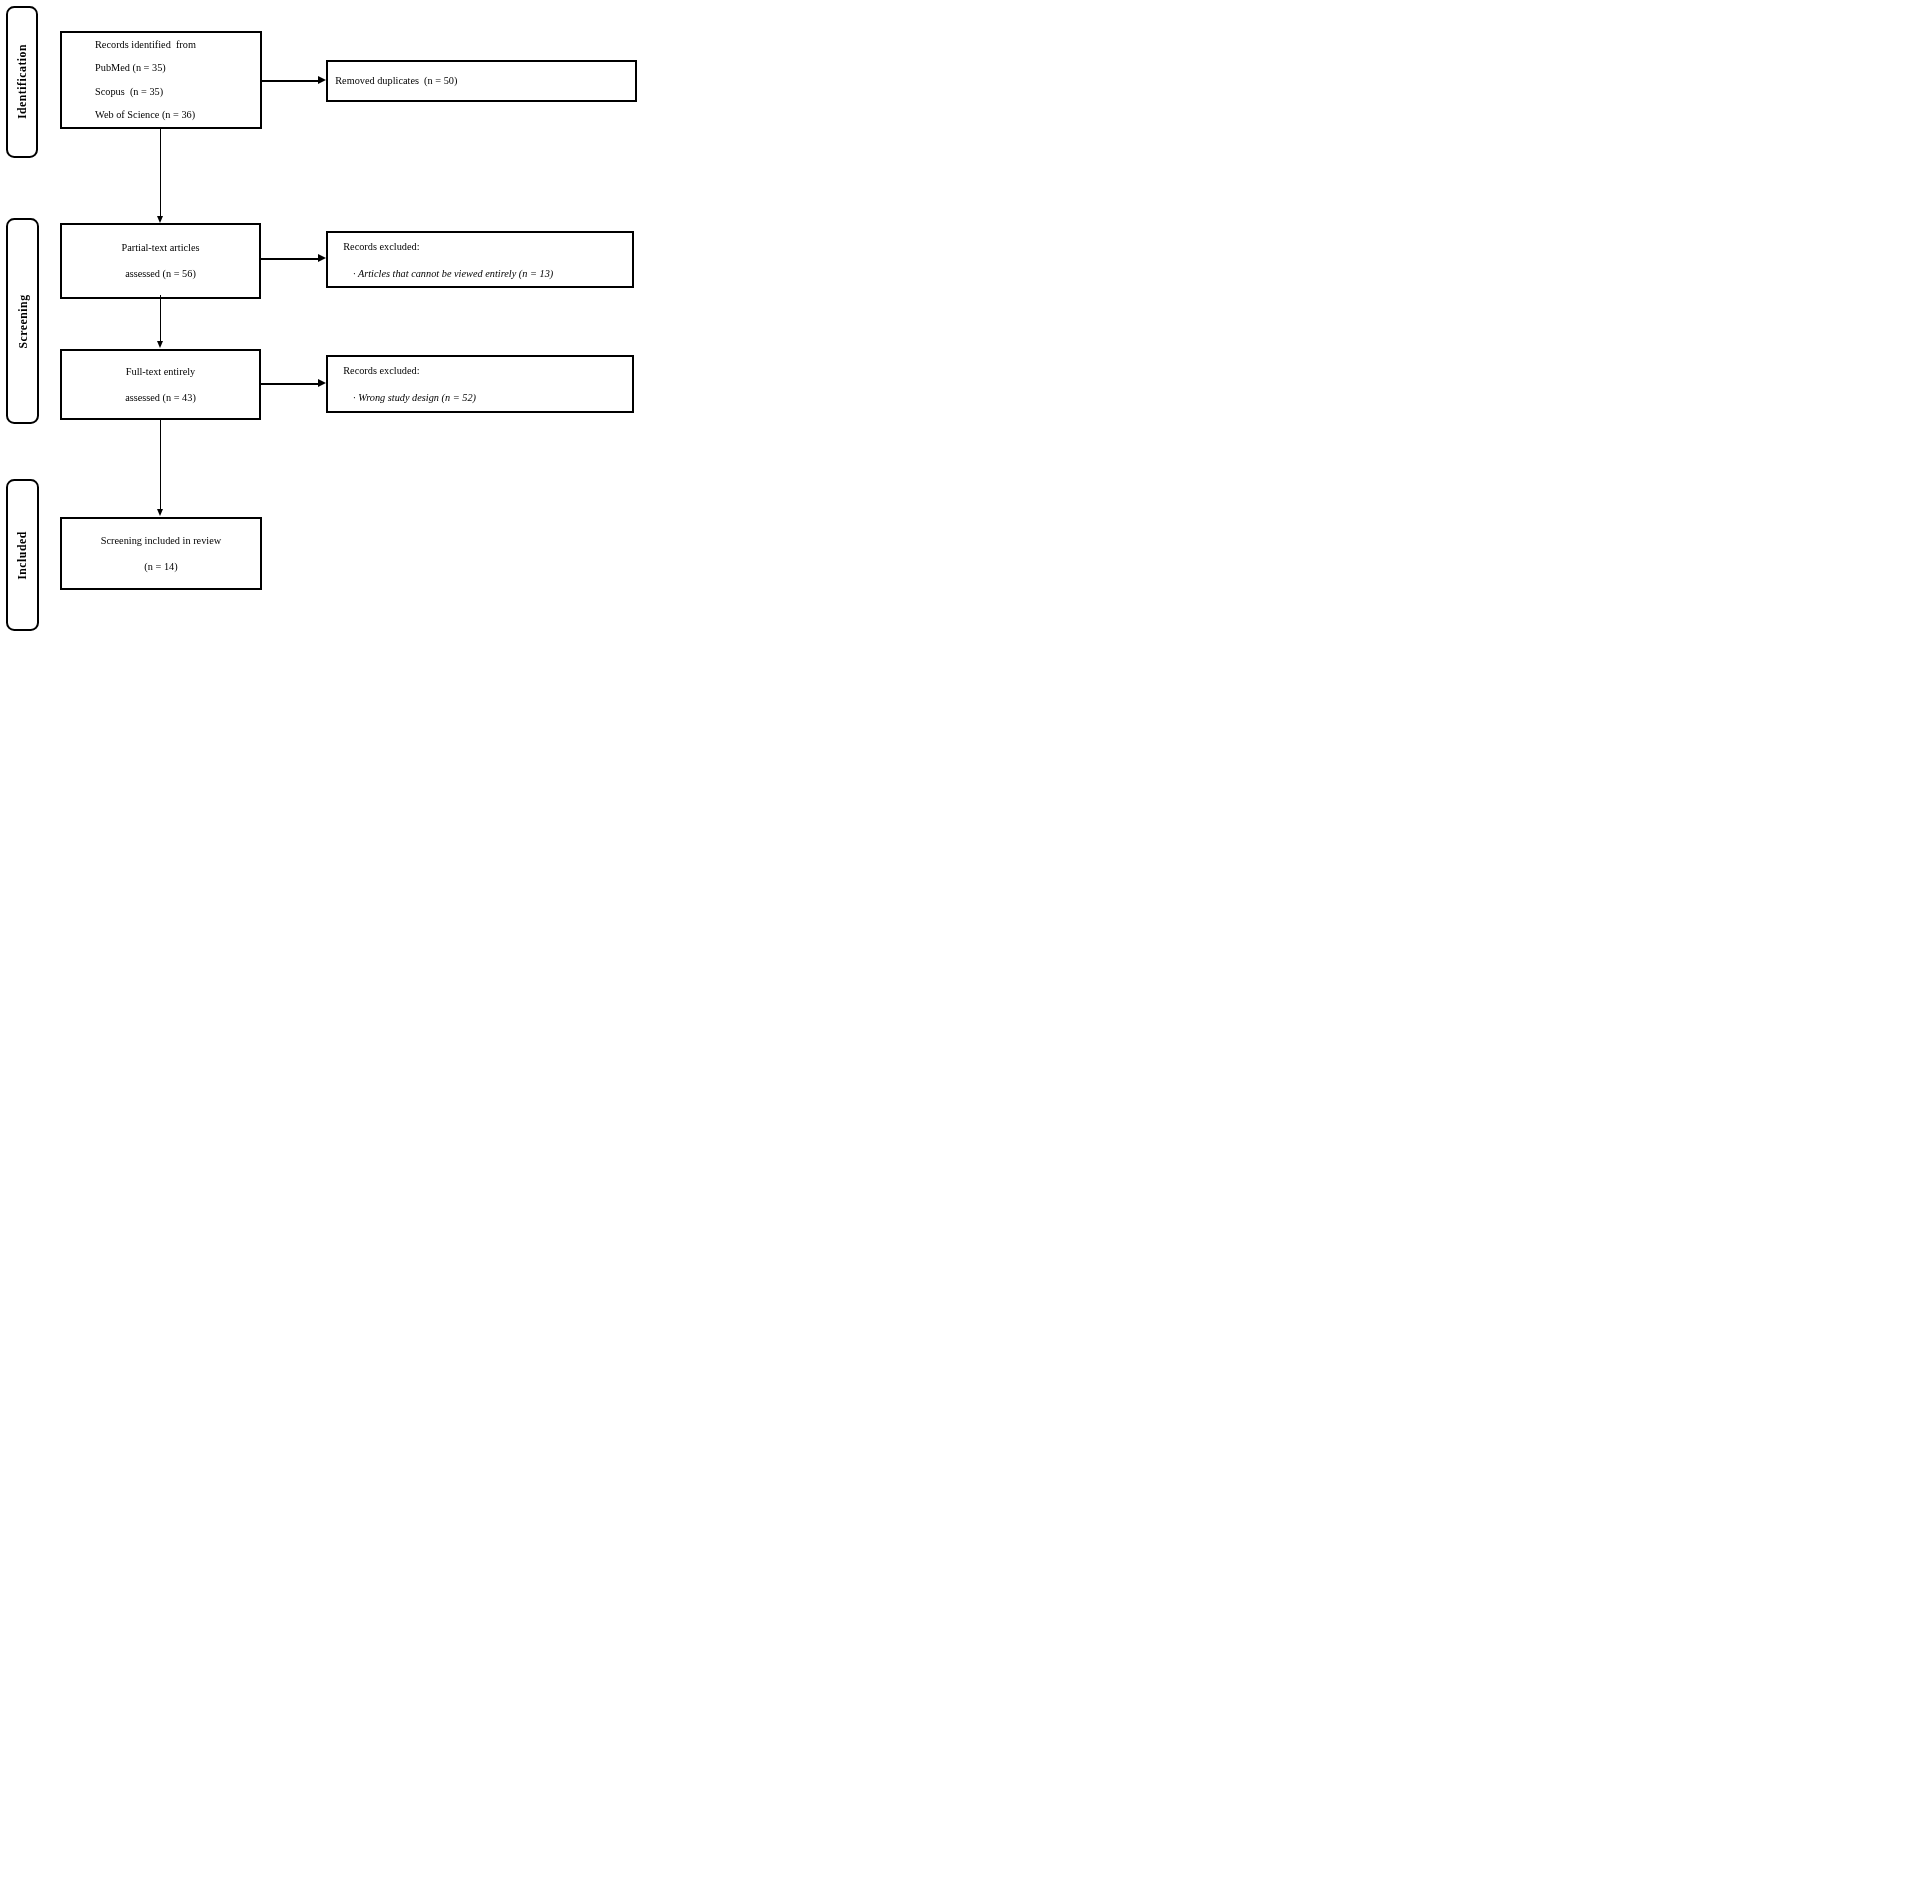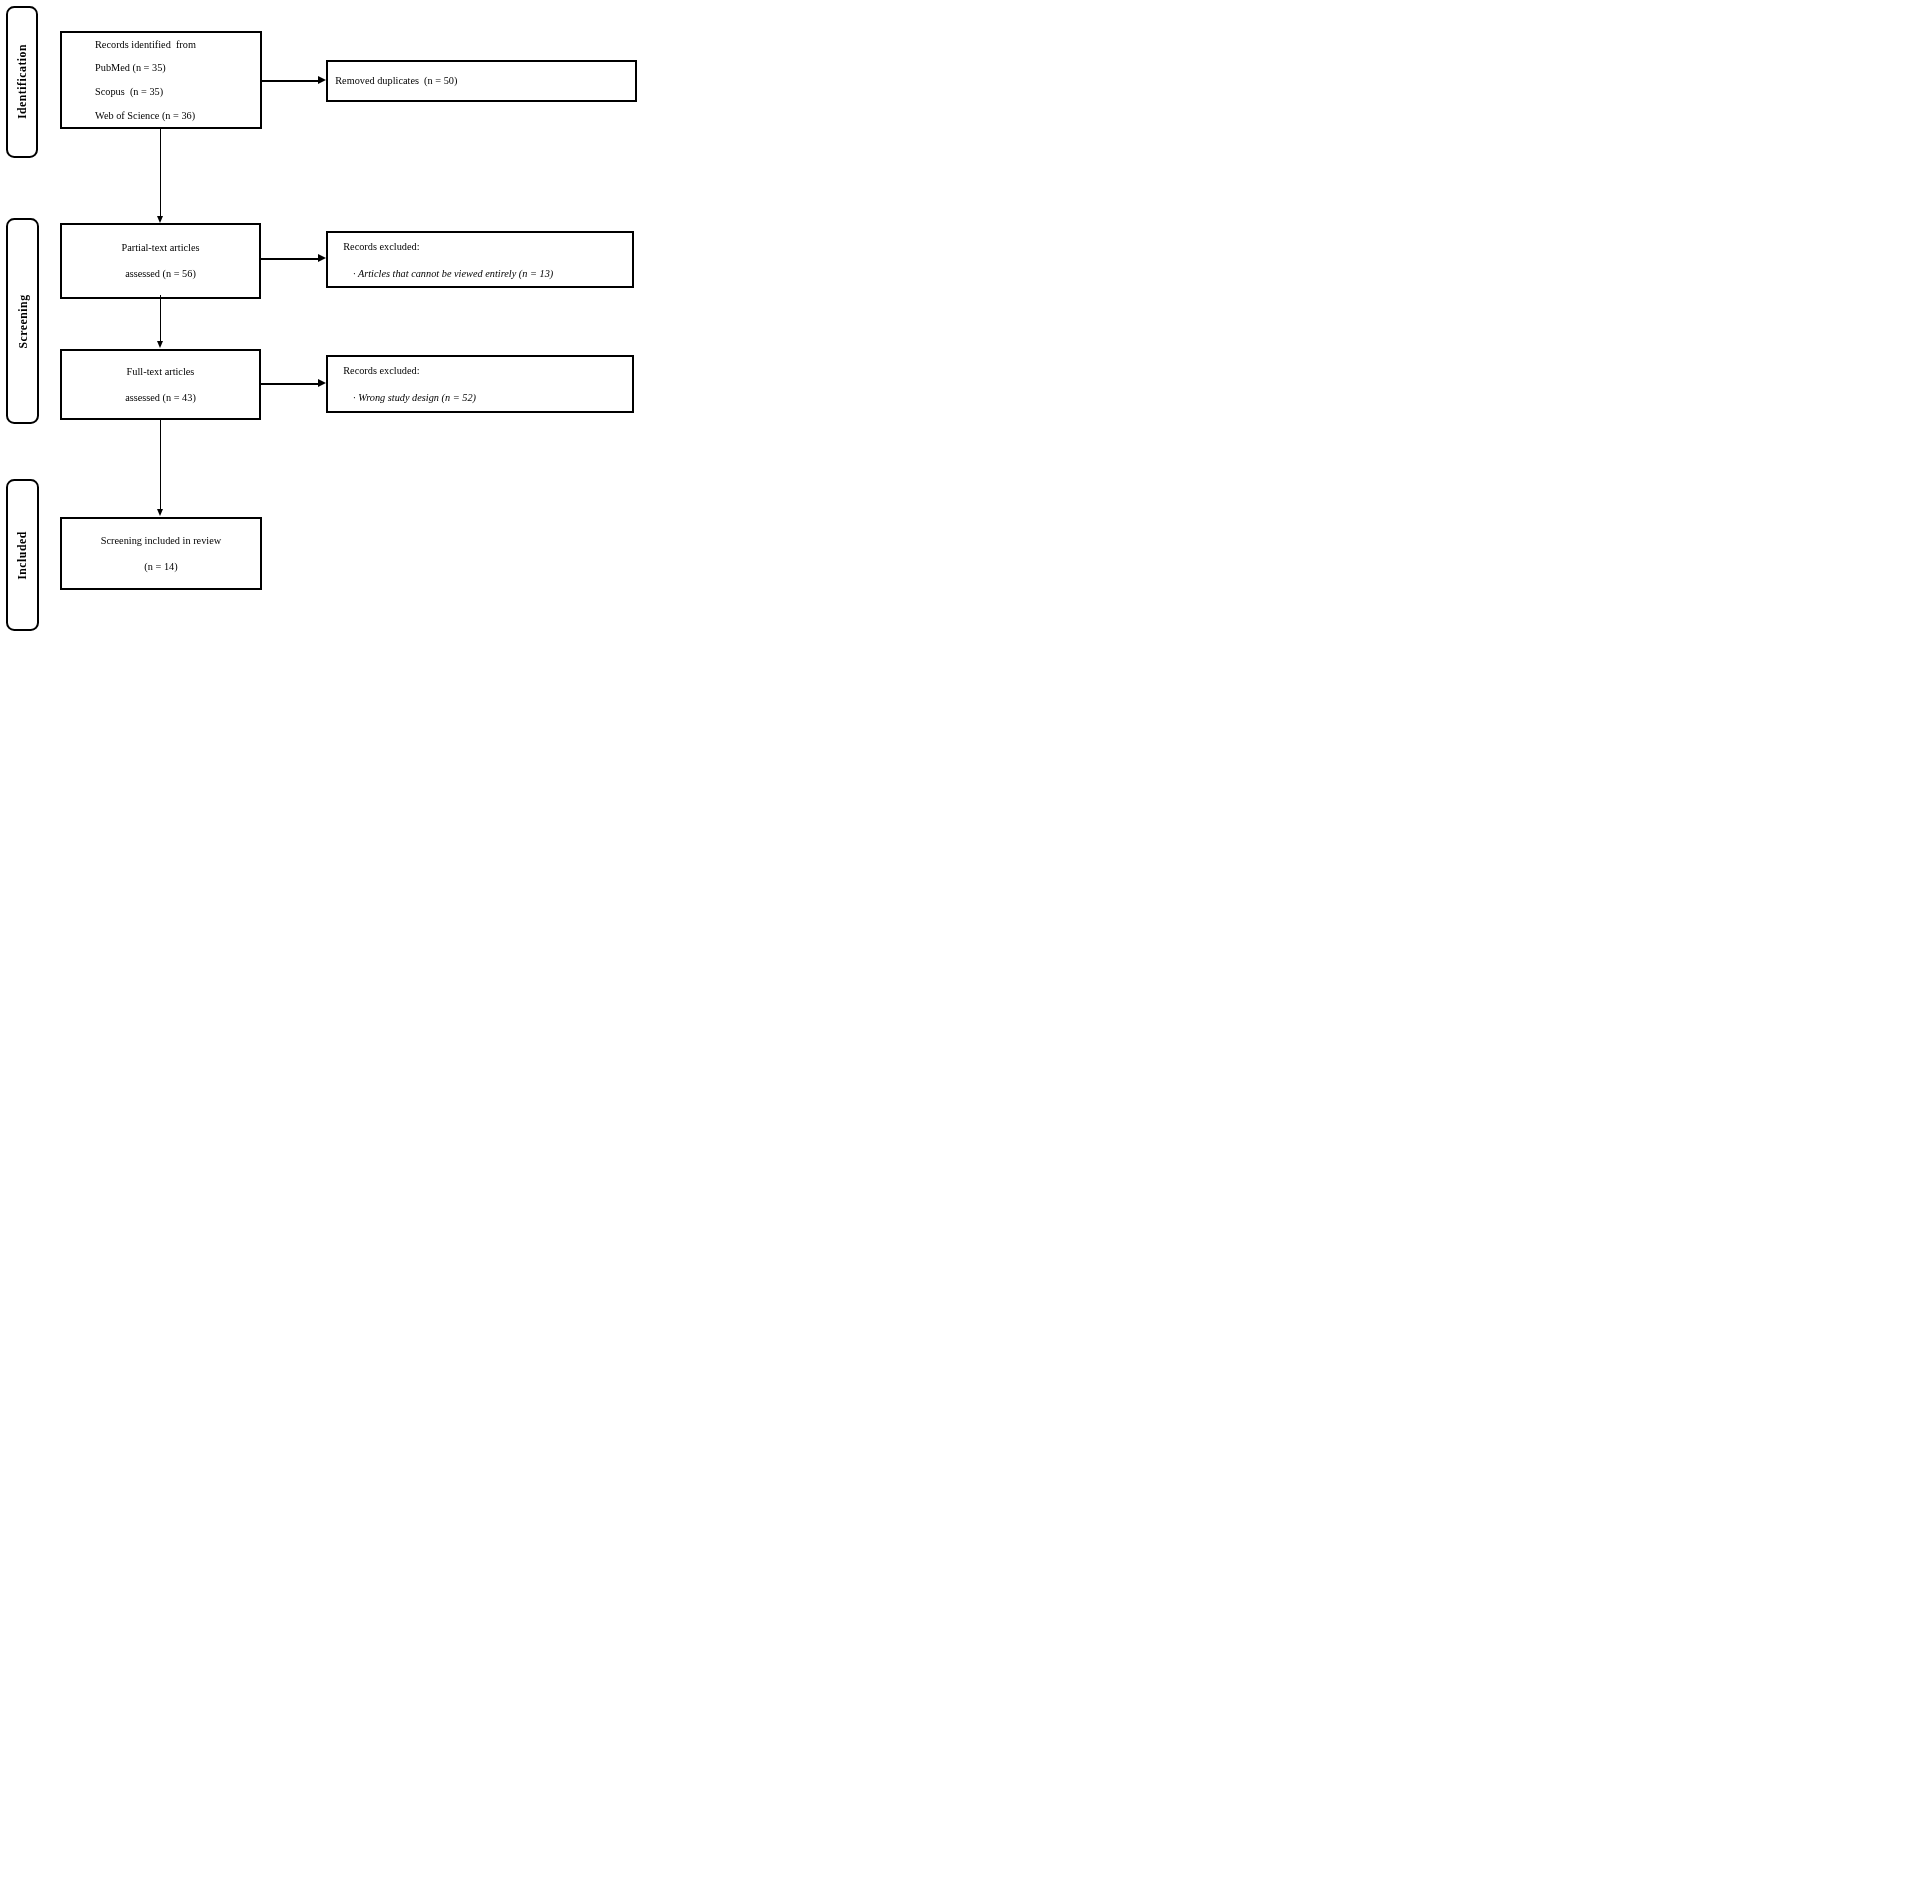--- a/index.html
+++ b/index.html
@@ -48,21 +48,21 @@
   }
   .flow-box .line {
     white-space: pre-wrap;
     font-size: 10.3px;
     line-height: 24px;
   }
   .box-center .line { text-align: center; line-height: 26px; }
   .box-left { padding-left: 7.2px; }
   .box-excluded .line { line-height: 27px; margin-left: 8px; }
   .box-excluded .bullet { padding-left: 9.8px; font-style: italic; }
-  .box-sources { padding-left: 33px; }
+  .box-sources { padding-left: 33px; justify-content: flex-end; }
   .box-sources .line { line-height: 23.6px; }
 
   
   .shaft-h {
     position: absolute;
     height: 1.5px;
     background: #000000;
   }
   .shaft-v {
     position: absolute;
@@ -116,21 +116,21 @@
     <span class="line">Partial-text articles</span>
     <span class="line">assessed (n = 56)</span>
   </div>
 
   <div class="flow-box box-left box-excluded" style="left:326px; top:231px; width:308px; height:57px;">
     <span class="line">Records excluded:</span>
     <span class="line bullet">· Articles that cannot be viewed entirely (n = 13)</span>
   </div>
 
   <div class="flow-box box-center" style="left:60px; top:349px; width:201px; height:71px;">
-    <span class="line">Full-text articles</span>
+    <span class="line">Full-text entirely</span>
     <span class="line">assessed (n = 43)</span>
   </div>
 
   <div class="flow-box box-left box-excluded" style="left:326px; top:355px; width:308px; height:58px;">
     <span class="line">Records excluded:</span>
     <span class="line bullet">· Wrong study design (n = 52)</span>
   </div>
 
   <div class="flow-box box-center" style="left:60px; top:517px; width:202px; height:73px;">
     <span class="line">Screening included in review</span>

